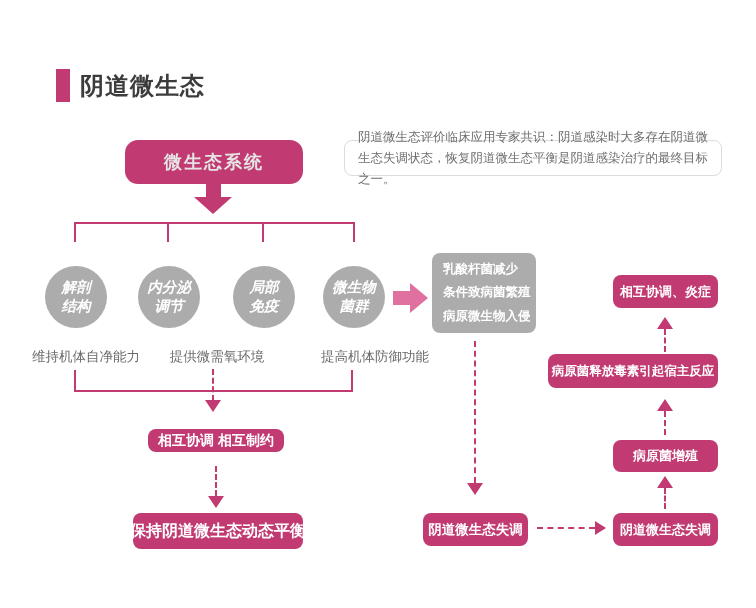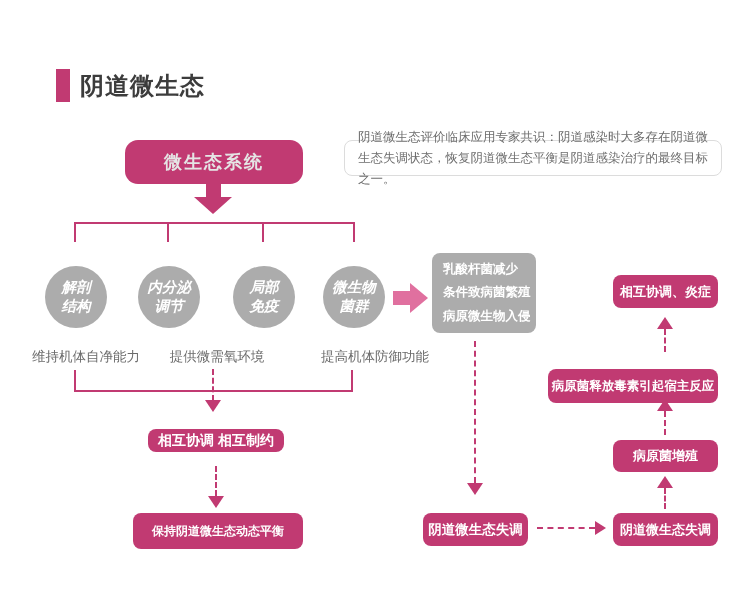--- a/index.html
+++ b/index.html
@@ -57,24 +57,24 @@
 
   
   .gray-box{position:absolute;left:432px;top:253px;width:104px;height:80px;background:#ACACAC;border-radius:8px;
     color:#fff;font-size:12.5px;font-weight:bold;display:flex;flex-direction:column;justify-content:center;
     padding-left:11px;box-sizing:border-box;line-height:1.85;}
 
   
   .pink-box{position:absolute;background:#C13A72;border-radius:8px;color:#fff;font-weight:bold;
     display:flex;align-items:center;justify-content:center;white-space:nowrap;}
   .coordination{left:148px;top:429px;width:136px;height:23px;font-size:14px;}
-  .balance{left:133px;top:513px;width:170px;height:36px;font-size:12px;}
+  .balance{left:133px;top:513px;width:170px;height:36px;font-size:16px;}
   .dys-center{left:423px;top:513px;width:105px;height:33px;font-size:13.5px;}
   .cas-top{left:613px;top:275px;width:105px;height:33px;font-size:13px;}
-  .cas-wide{left:548px;top:369px;width:170px;height:34px;font-size:12.5px;}
+  .cas-wide{left:548px;top:354px;width:170px;height:34px;font-size:12.5px;}
   .cas-grow{left:613px;top:440px;width:105px;height:32px;font-size:13px;}
   .cas-dys{left:613px;top:513px;width:105px;height:33px;font-size:13px;}
 </style>
 </head>
 <body>
 
 <div class="canvas">
 
   <div class="title-bar"></div>
   <div class="page-title">阴道微生态</div>

